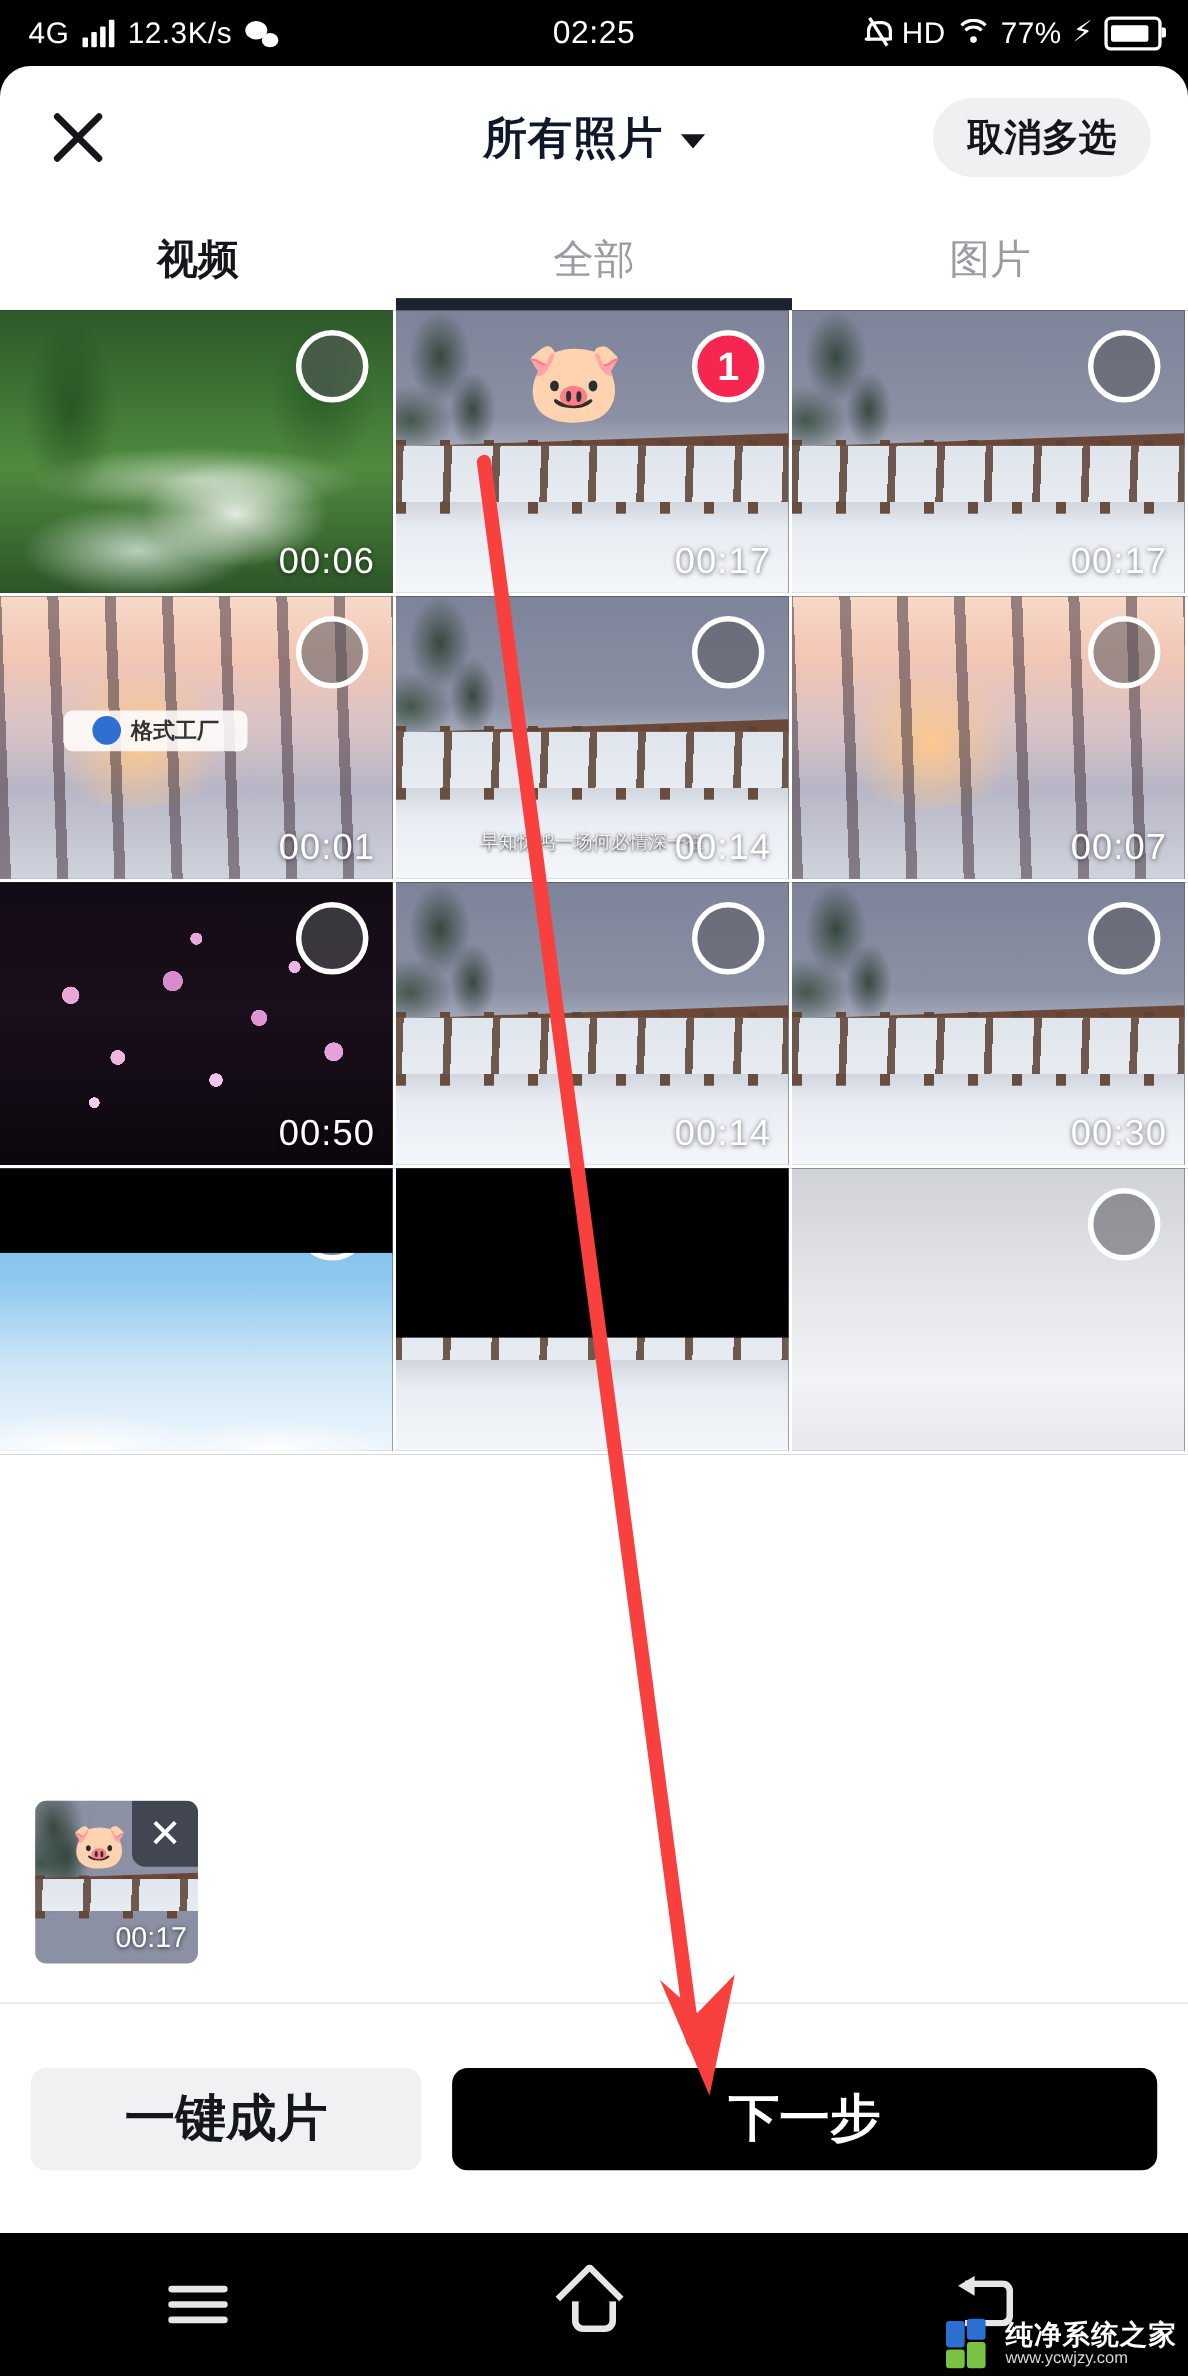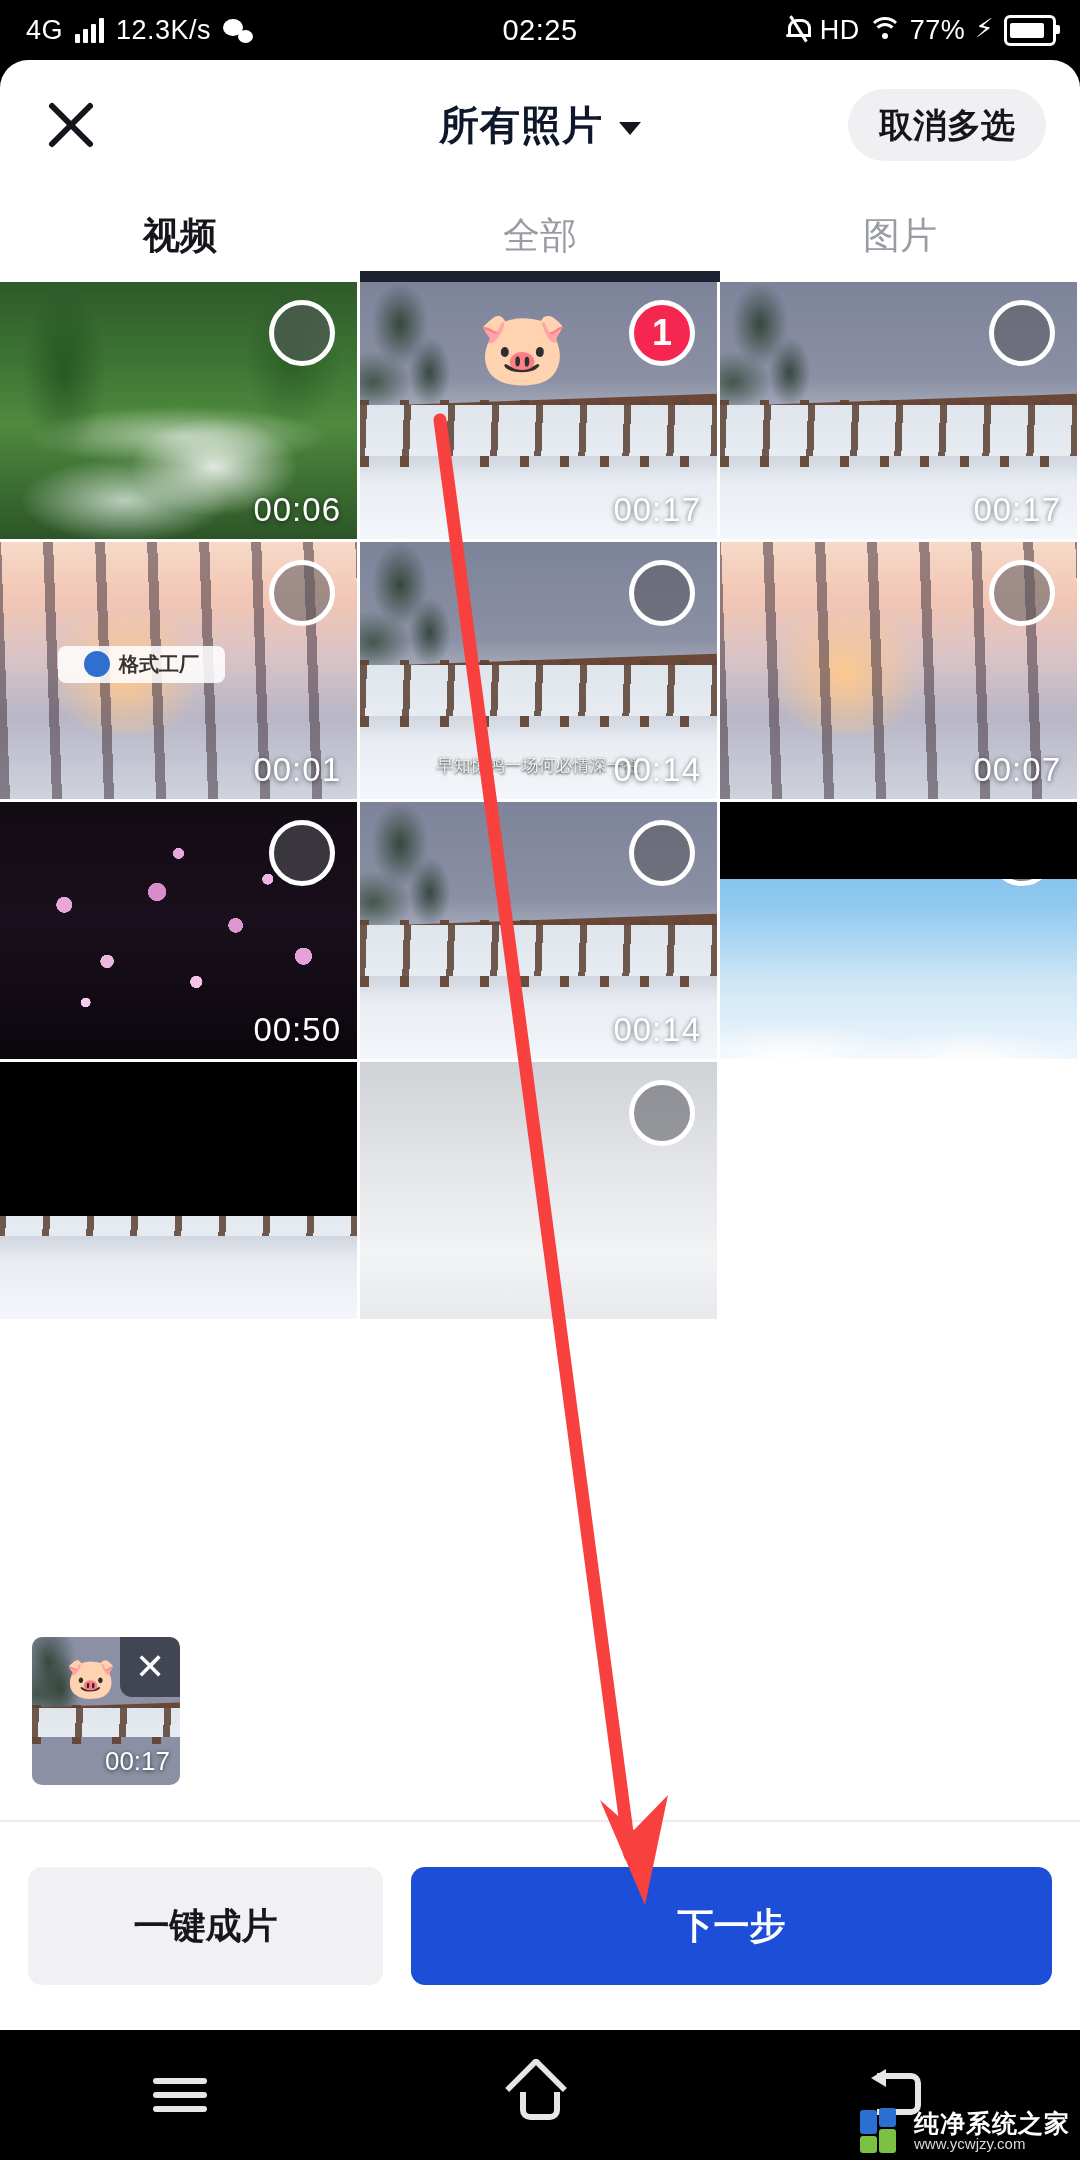--- a/index.html
+++ b/index.html
@@ -256,25 +256,25 @@
   }
   .tray-sticker{position:absolute;left:34px;top:18px;font-size:40px;z-index:4;}
 
   
   .actionbar{
     position:absolute;left:0;right:0;bottom:0;height:210px;background:#fff;
     border-top:2px solid #ececef;
     display:flex;align-items:center;gap:28px;padding:0 28px;box-sizing:border-box;
   }
   .btn{
-    height:118px;border-radius:14px;display:flex;align-items:center;justify-content:center;
-    font-size:36px;font-weight:bold;font-family:Liberation Serif, serif;
+    height:93px;border-radius:14px;display:flex;align-items:center;justify-content:center;
+    font-size:46px;font-weight:bold;font-family:Liberation Serif, serif;
   }
   .btn-secondary{flex:0 0 355px;background:#f1f1f3;color:#15171d;}
-  .btn-primary{flex:1;background:#1d4ed8;color:#fff;}
+  .btn-primary{flex:1;background:#000000;color:#fff;}
 
   
   .navbar{
     position:absolute;left:0;bottom:0;width:1080px;height:130px;background:#000;
     display:flex;align-items:center;
   }
   .nav-item{flex:1;display:flex;align-items:center;justify-content:center;}
   .nav-menu i{display:block;width:54px;height:6px;background:#e6e6e6;border-radius:3px;margin:8px 0;}
   .nav-home{position:relative;width:62px;height:58px;}
   .nav-home .roof{
@@ -436,20 +436,29 @@
       <div class="dur">00:50</div>
     </div>
     <div class="cell">
       <div class="thumb sc-snow-dusk">
           <span class="tree"></span>
           <span class="railbar"></span>
           <span class="rail"></span>
         </div>
       <div class="sel-circle"></div>
       <div class="dur">00:14</div>
+    </div>
+    <div class="cell">
+      <div class="thumb sc-snow-dusk">
+          <span class="tree"></span>
+          <span class="railbar"></span>
+          <span class="rail"></span>
+        </div>
+      <div class="sel-circle"></div>
+      <div class="dur">00:30</div>
     </div>
 
     <div class="cell">
       <div class="thumb sc-birds"></div>
       <div class="sc-letterbox-top" style="height:30%;"></div>
       <div class="sel-circle"></div>
     </div>
     <div class="cell">
       <div class="thumb sc-snow-dusk">
           <span class="tree"></span>

